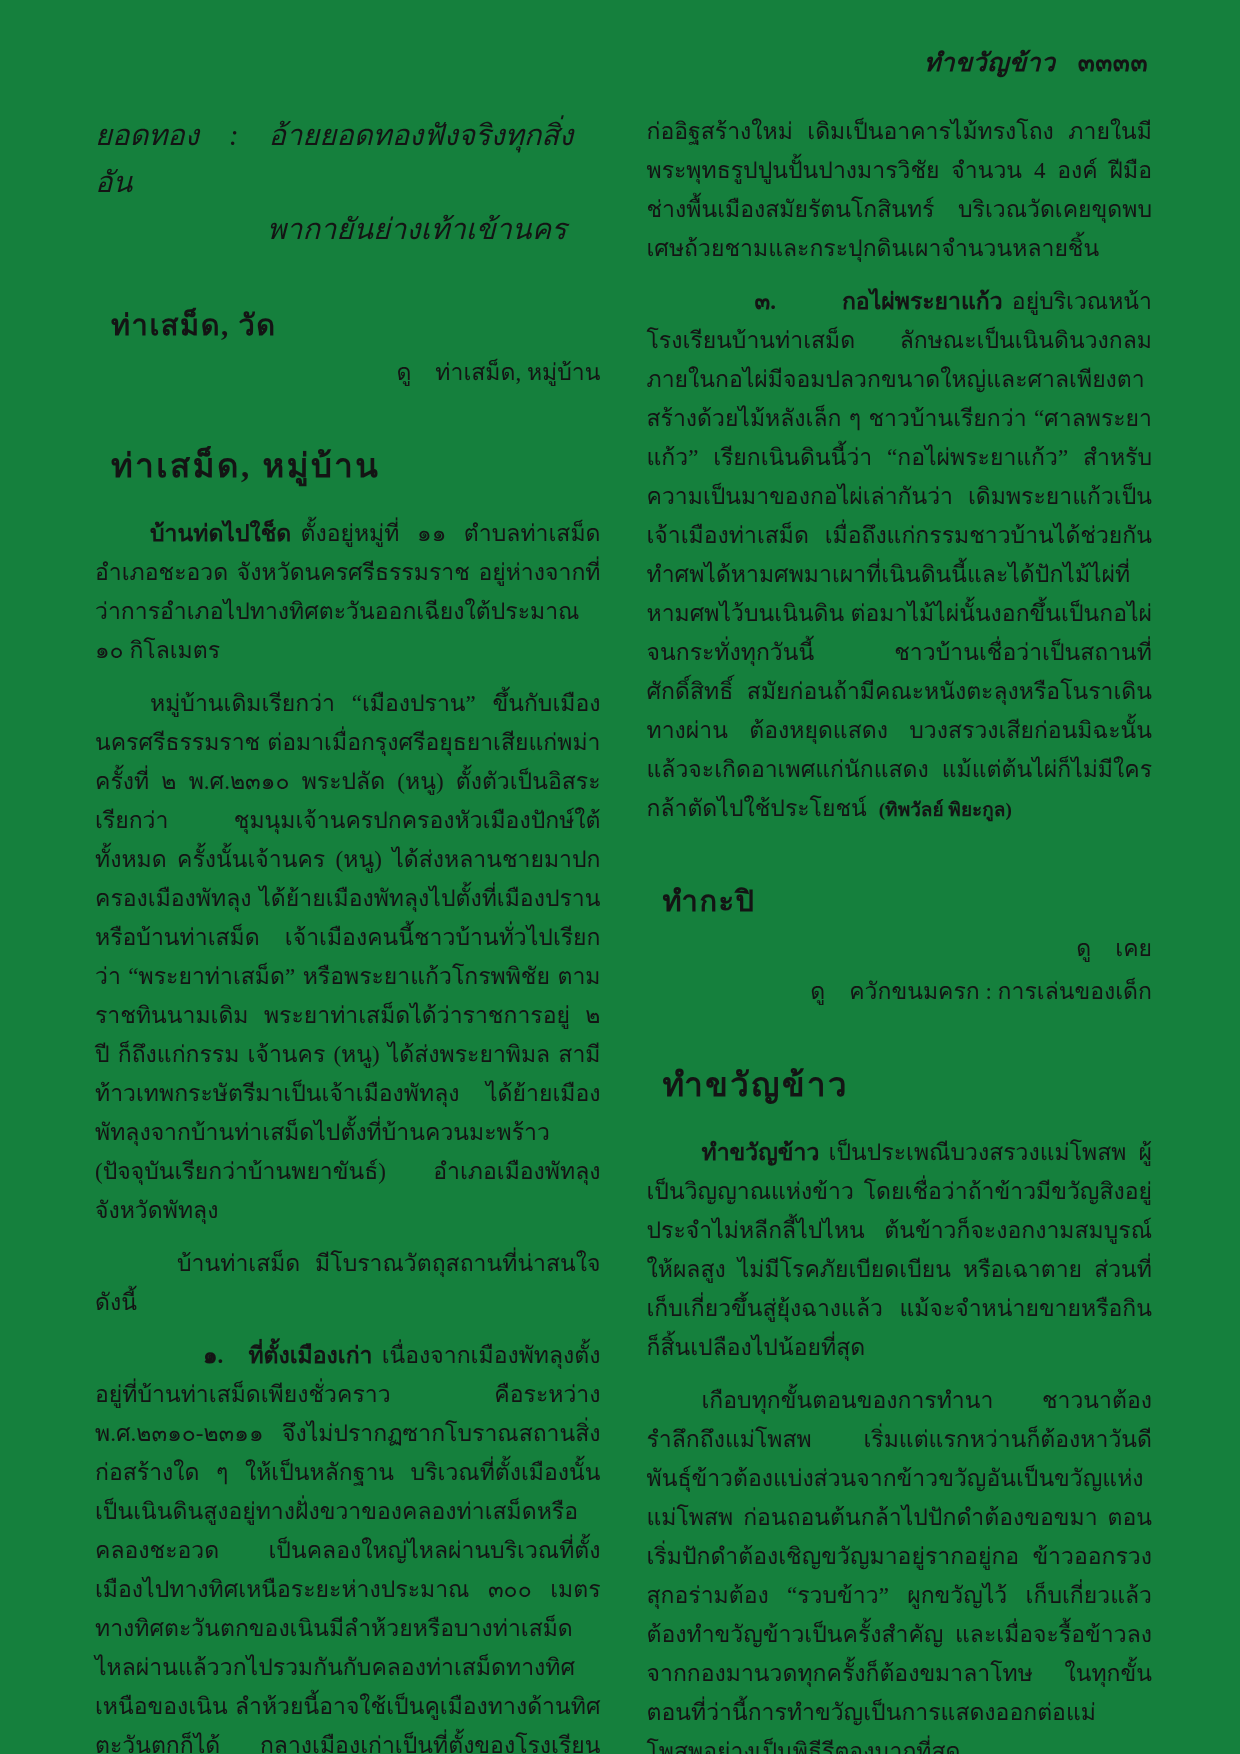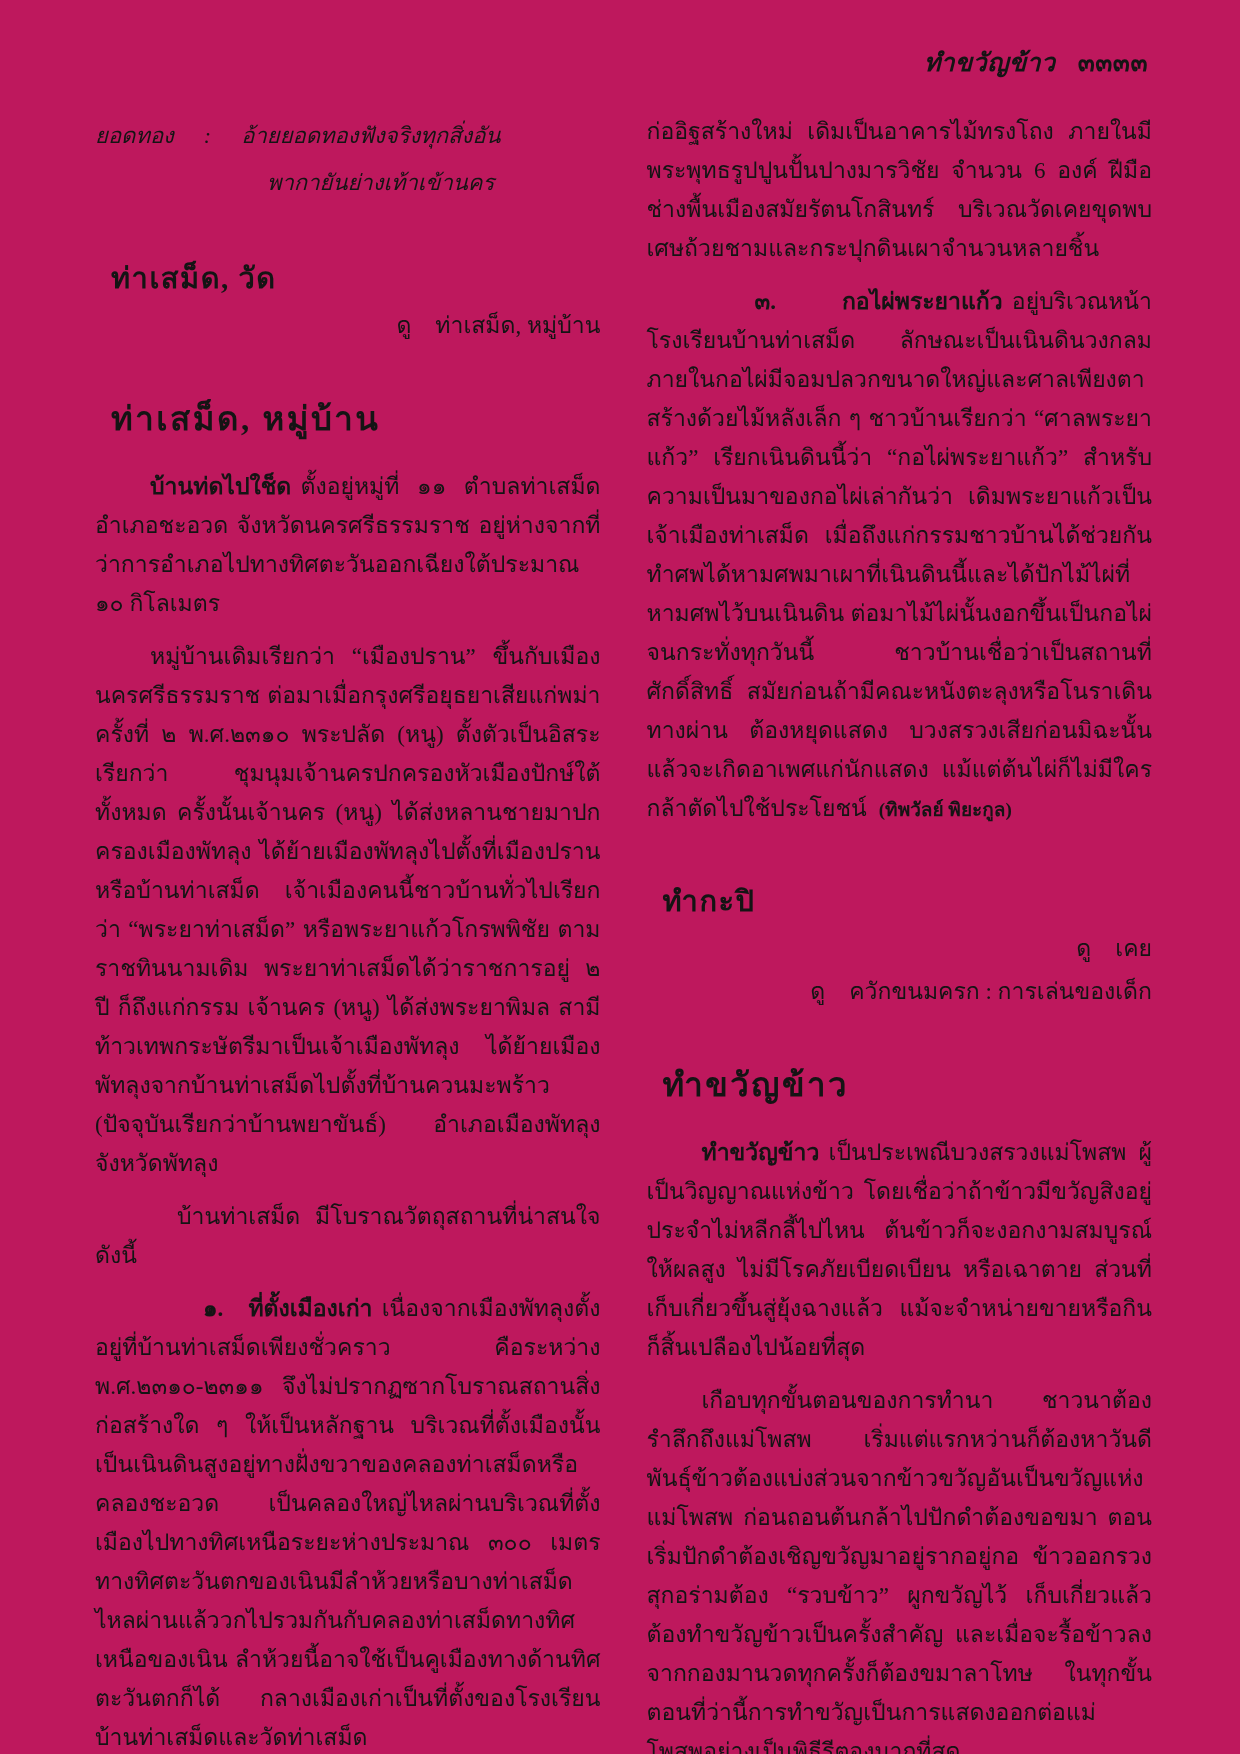--- a/index.html
+++ b/index.html
@@ -1,20 +1,20 @@
 <!DOCTYPE html>
 <html lang="th"><head>
 <meta charset="utf-8">
 <style>
   html,body{margin:0;padding:0;background:#ffffff;}
   .page{
     position:relative;
     width:1240px;height:1754px;
     margin:0 auto;
-    background:#be185d;
+    background:#15803d;
     color:#141414;
     font-family:"Liberation Serif","DejaVu Serif",serif;
     box-sizing:border-box;
     padding:108px 88px 30px 95px;
     overflow:hidden;
   }
   .running-head{
     position:absolute;top:42px;right:92px;
     font-size:25px;font-weight:bold;font-style:italic;
     letter-spacing:0.5px;
@@ -22,21 +22,21 @@
   .running-head .pageno{margin-left:22px;font-style:normal;font-weight:bold;}
   .columns{display:flex;gap:46px;}
   .col{flex:1 1 0;min-width:0;font-size:23px;line-height:39px;text-align:justify;}
   p{margin:0 0 14px 0;}
   .para{text-indent:55px;}
   .para-noindent{text-indent:0;}
   .para-mid{text-indent:82px;}
   .para-item{text-indent:108px;}
   .lead{font-weight:bold;margin-right:0.4em;}
   .attribution{font-size:19px;font-weight:bold;margin-left:12px;white-space:nowrap;}
-  .quote{font-style:italic;font-size:22px;line-height:47px;margin-bottom:16px;}
+  .quote{font-style:italic;font-size:29px;line-height:47px;margin-bottom:16px;}
   .quote-line1 .quote-term{margin-right:30px;}
   .quote-line1 .quote-sep{margin-right:30px;}
   .quote-line2{padding-left:172px;}
   .heading{
     font-weight:bold;text-align:left;text-indent:0;
     margin:54px 0 10px 16px;line-height:1.25;
   }
   .heading-minor{font-size:29px;letter-spacing:1.5px;}
   .heading-major{font-size:33px;letter-spacing:2.5px;}
   .see-line{display:block;text-align:right;text-indent:0;margin:4px 0 0 0;}
@@ -81,21 +81,21 @@
       <p class="para-mid">บ้านท่าเสม็ด มีโบราณวัตถุสถานที่น่าสนใจดังนี้</p>
 
       <p class="para-item">
         <span class="lead">๑. ที่ตั้งเมืองเก่า</span><span>เนื่องจากเมืองพัทลุงตั้งอยู่ที่บ้านท่าเสม็ดเพียงชั่วคราว คือระหว่าง พ.ศ.๒๓๑๐-๒๓๑๑ จึงไม่ปรากฏซากโบราณสถานสิ่งก่อสร้างใด ๆ ให้เป็นหลักฐาน บริเวณที่ตั้งเมืองนั้นเป็นเนินดินสูงอยู่ทางฝั่งขวาของคลองท่าเสม็ดหรือคลองชะอวด เป็นคลองใหญ่ไหลผ่านบริเวณที่ตั้งเมืองไปทางทิศเหนือระยะห่างประมาณ ๓๐๐ เมตร ทางทิศตะวันตกของเนินมีลำห้วยหรือบางท่าเสม็ด ไหลผ่านแล้ววกไปรวมกันกับคลองท่าเสม็ดทางทิศเหนือของเนิน ลำห้วยนี้อาจใช้เป็นคูเมืองทางด้านทิศตะวันตกก็ได้ กลางเมืองเก่าเป็นที่ตั้งของโรงเรียนบ้านท่าเสม็ดและวัดท่าเสม็ด</span>
       </p>
 
     </div>
 
     <div class="col">
 
-      <p class="para-noindent first-block">ก่ออิฐสร้างใหม่ เดิมเป็นอาคารไม้ทรงโถง ภายในมีพระพุทธรูปปูนปั้นปางมารวิชัย จำนวน 6 องค์ ฝีมือช่างพื้นเมืองสมัยรัตนโกสินทร์ บริเวณวัดเคยขุดพบเศษถ้วยชามและกระปุกดินเผาจำนวนหลายชิ้น</p>
+      <p class="para-noindent first-block">ก่ออิฐสร้างใหม่ เดิมเป็นอาคารไม้ทรงโถง ภายในมีพระพุทธรูปปูนปั้นปางมารวิชัย จำนวน 4 องค์ ฝีมือช่างพื้นเมืองสมัยรัตนโกสินทร์ บริเวณวัดเคยขุดพบเศษถ้วยชามและกระปุกดินเผาจำนวนหลายชิ้น</p>
 
       <p class="para-item">
         <span class="lead">๓. กอไผ่พระยาแก้ว</span><span>อยู่บริเวณหน้าโรงเรียนบ้านท่าเสม็ด ลักษณะเป็นเนินดินวงกลม ภายในกอไผ่มีจอมปลวกขนาดใหญ่และศาลเพียงตาสร้างด้วยไม้หลังเล็ก ๆ ชาวบ้านเรียกว่า “ศาลพระยาแก้ว” เรียกเนินดินนี้ว่า “กอไผ่พระยาแก้ว” สำหรับความเป็นมาของกอไผ่เล่ากันว่า เดิมพระยาแก้วเป็นเจ้าเมืองท่าเสม็ด เมื่อถึงแก่กรรมชาวบ้านได้ช่วยกันทำศพได้หามศพมาเผาที่เนินดินนี้และได้ปักไม้ไผ่ที่หามศพไว้บนเนินดิน ต่อมาไม้ไผ่นั้นงอกขึ้นเป็นกอไผ่จนกระทั่งทุกวันนี้ ชาวบ้านเชื่อว่าเป็นสถานที่ศักดิ์สิทธิ์ สมัยก่อนถ้ามีคณะหนังตะลุงหรือโนราเดินทางผ่าน ต้องหยุดแสดง บวงสรวงเสียก่อนมิฉะนั้นแล้วจะเกิดอาเพศแก่นักแสดง แม้แต่ต้นไผ่ก็ไม่มีใครกล้าตัดไปใช้ประโยชน์</span><span class="attribution">(ทิพวัลย์ พิยะกูล)</span>
       </p>
 
       <div class="heading heading-minor">ทำกะปิ</div>
       <p class="see-line">
         <span class="see-label">ดู</span><span>เคย</span>
       </p>
 

